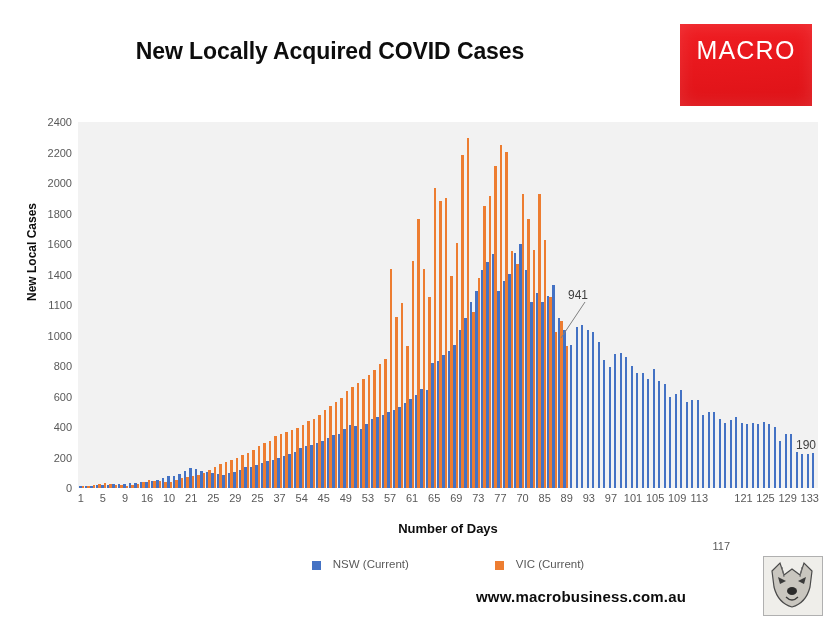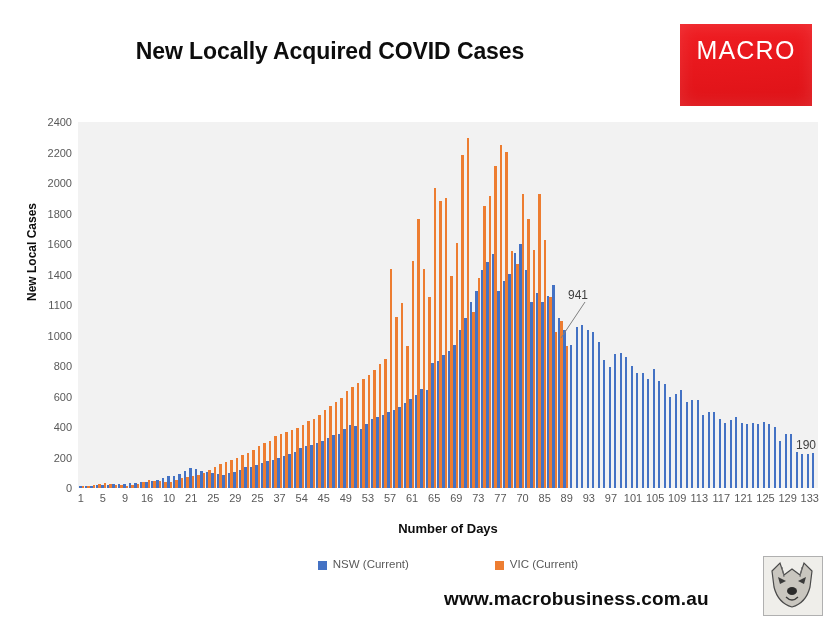--- a/index.html
+++ b/index.html
@@ -185,36 +185,36 @@
     width: 740px;
     display: flex;
     justify-content: center;
     gap: 86px;
     font-size: 11.5px;
     color: #595959;
   }
   .legend-item {
     display: flex;
     align-items: flex-end;
-    gap: 6px;
+    gap: 12px;
   }
   .legend-swatch {
     width: 9px;
     height: 9px;
     display: inline-block;
   }
   .legend-swatch.nsw { background: #4472c4; }
   .legend-swatch.vic { background: #ed7d31; }
 
   
   #site-url {
     position: absolute;
-    left: 444px;
+    left: 476px;
     top: 588px;
-    font-size: 19px;
+    font-size: 15px;
     font-weight: bold;
     color: #0d0d0d;
     letter-spacing: 0.2px;
   }
   #footer-mascot {
     position: absolute;
     left: 763px;
     top: 556px;
     width: 58px;
     height: 58px;
@@ -777,21 +777,21 @@
       <div class="xtick" style="left: 422.463px;">77</div>
       <div class="xtick" style="left: 444.552px;">70</div>
       <div class="xtick" style="left: 466.642px;">85</div>
       <div class="xtick" style="left: 488.731px;">89</div>
       <div class="xtick" style="left: 510.821px;">93</div>
       <div class="xtick" style="left: 532.91px;">97</div>
       <div class="xtick" style="left: 555px;">101</div>
       <div class="xtick" style="left: 577.09px;">105</div>
       <div class="xtick" style="left: 599.179px;">109</div>
       <div class="xtick" style="left: 621.269px;">113</div>
-      <div class="xtick" style="left: 643.358px;">117</div>
+      <div class="xtick" style="left: 643.358px; margin-top: 48px;">117</div>
       <div class="xtick" style="left: 665.448px;">121</div>
       <div class="xtick" style="left: 687.537px;">125</div>
       <div class="xtick" style="left: 709.627px;">129</div>
       <div class="xtick" style="left: 731.716px;">133</div>
     </div>
   <div id="x-axis-title">Number of Days</div>
 
   <div id="legend">
     <div class="legend-item">
       <span class="legend-swatch nsw"></span>

